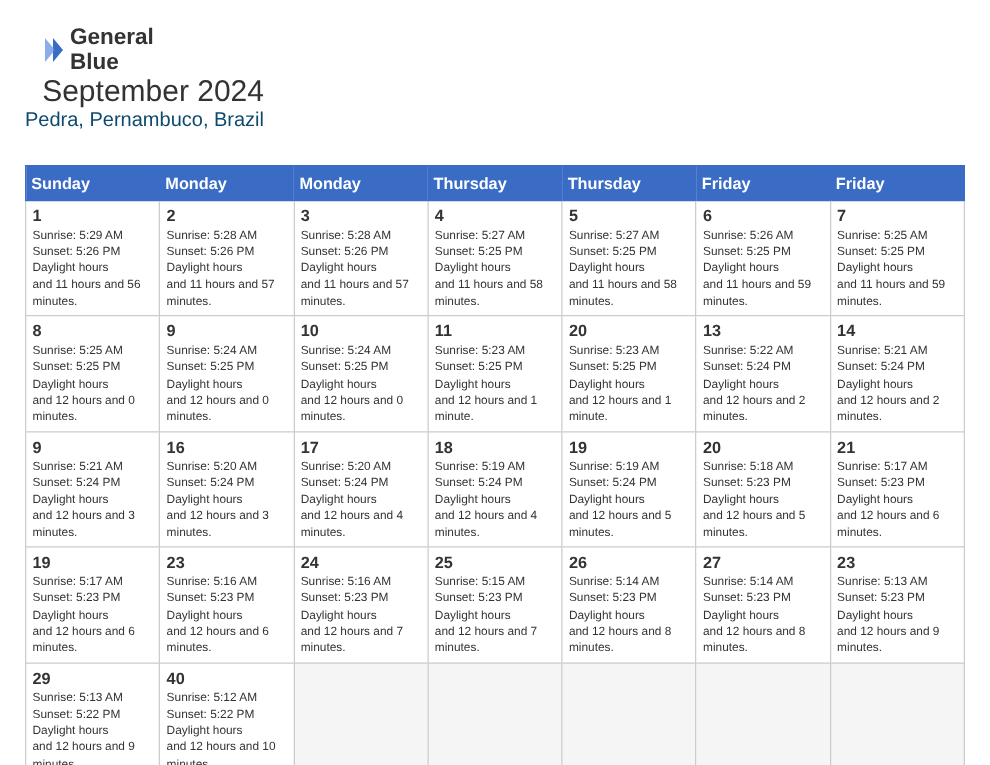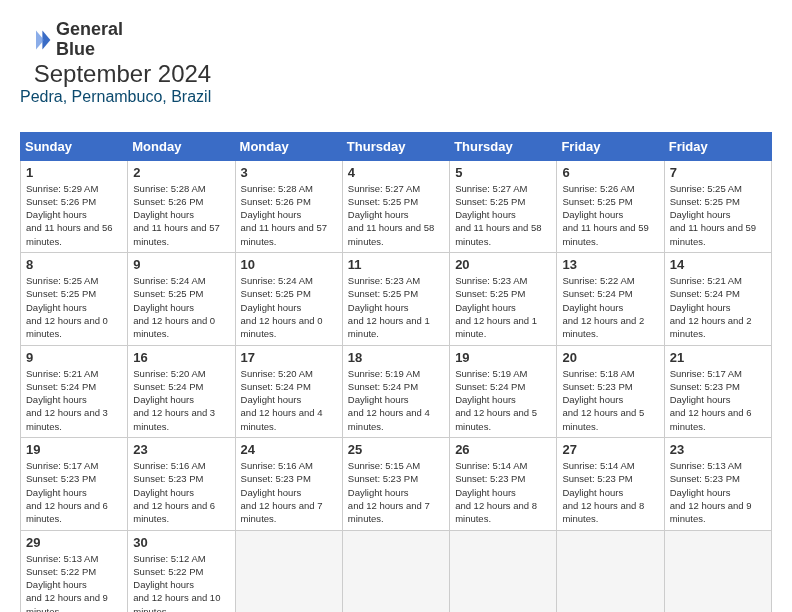--- a/index.html
+++ b/index.html
@@ -381,21 +381,21 @@
         <td>
         <span class="day-number">29</span>
         <div class="day-info">
           Sunrise: 5:13 AM<br>
           Sunset: 5:22 PM<br>
           Daylight hours<br>
           and 12 hours and 9 minutes.
         </div>
       </td>
         <td>
-        <span class="day-number">30</span>
+        <span class="day-number">40</span>
         <div class="day-info">
           Sunrise: 5:12 AM<br>
           Sunset: 5:22 PM<br>
           Daylight hours<br>
           and 12 hours and 10 minutes.
         </div>
       </td>
         <td class="empty"></td>
         <td class="empty"></td>
         <td class="empty"></td>

